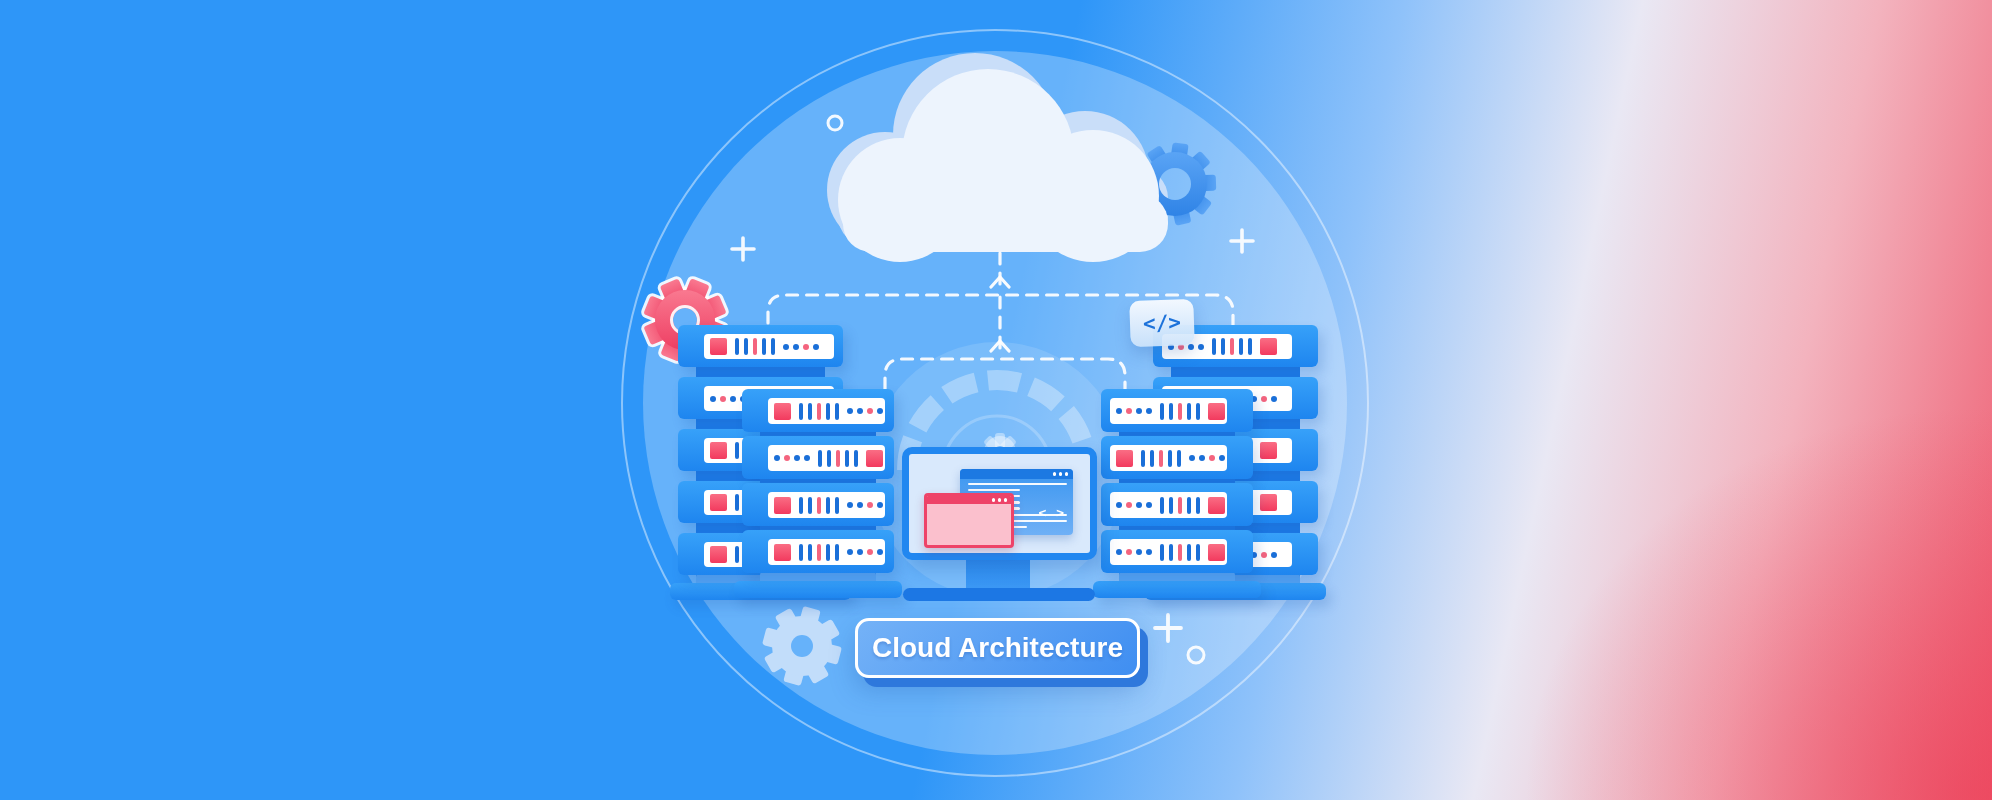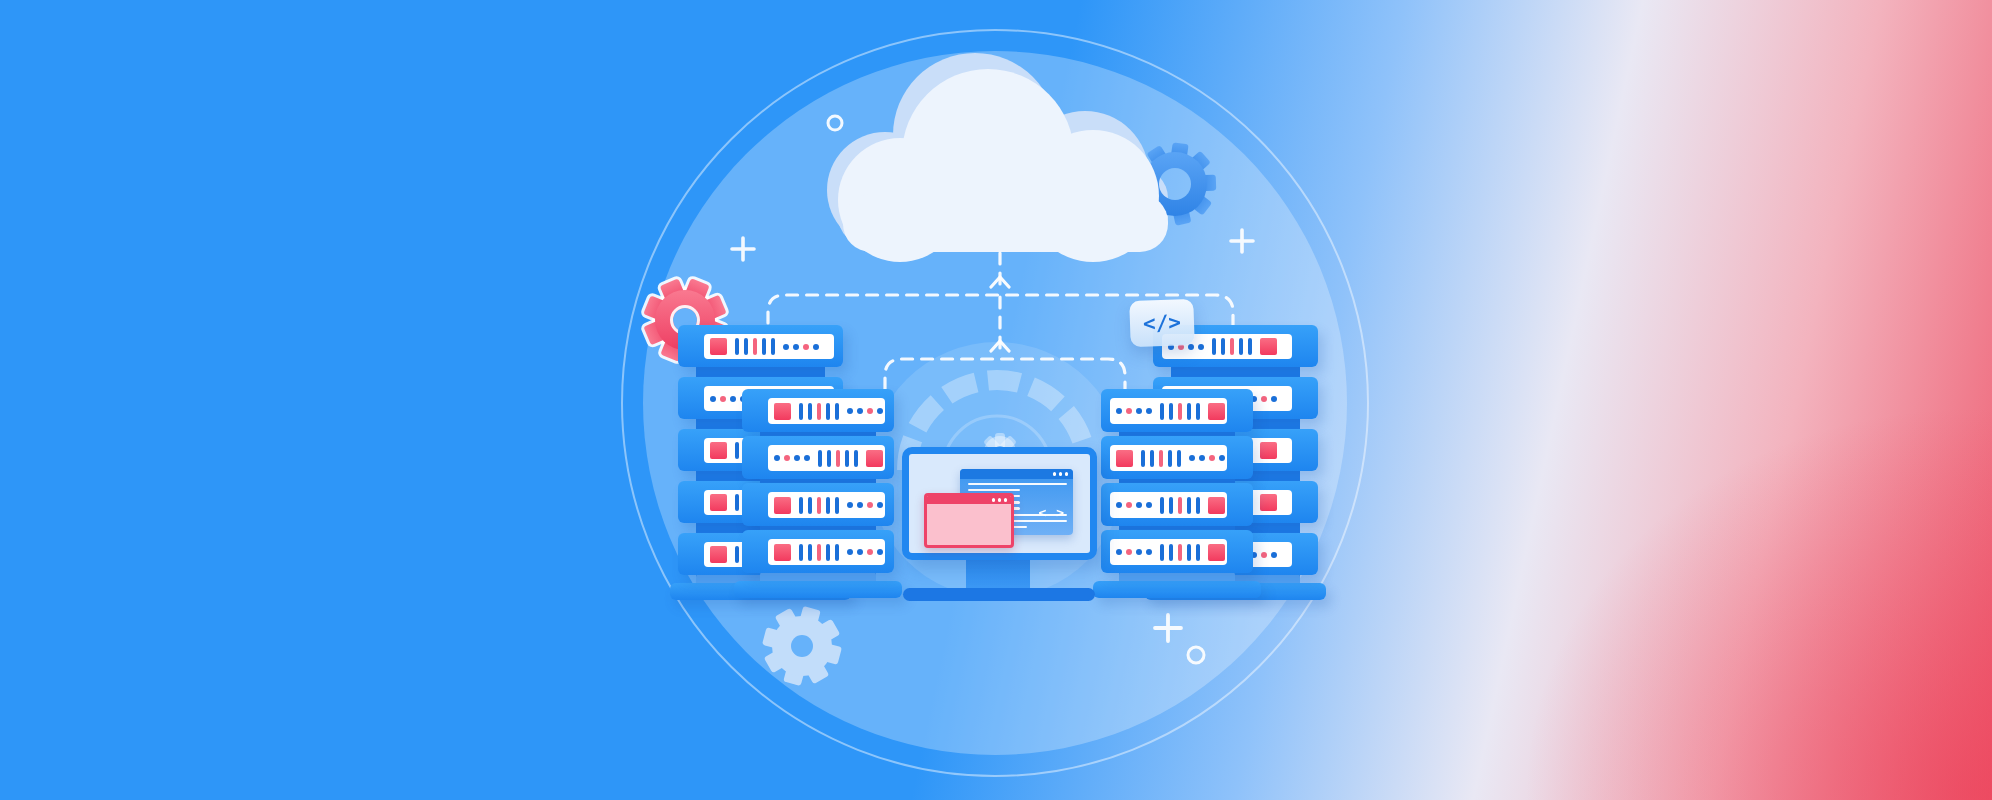--- a/index.html
+++ b/index.html
@@ -616,13 +616,14 @@
       <span class="tb-dots">
           <i></i>
           <i></i>
           <i></i>
         </span>
     </div>
   </div>
 
   <div class="code-badge">&lt;/&gt;</div>
 
+  <div class="title-badge">Cloud Architecture</div>
 </div>
 
 </body></html>

